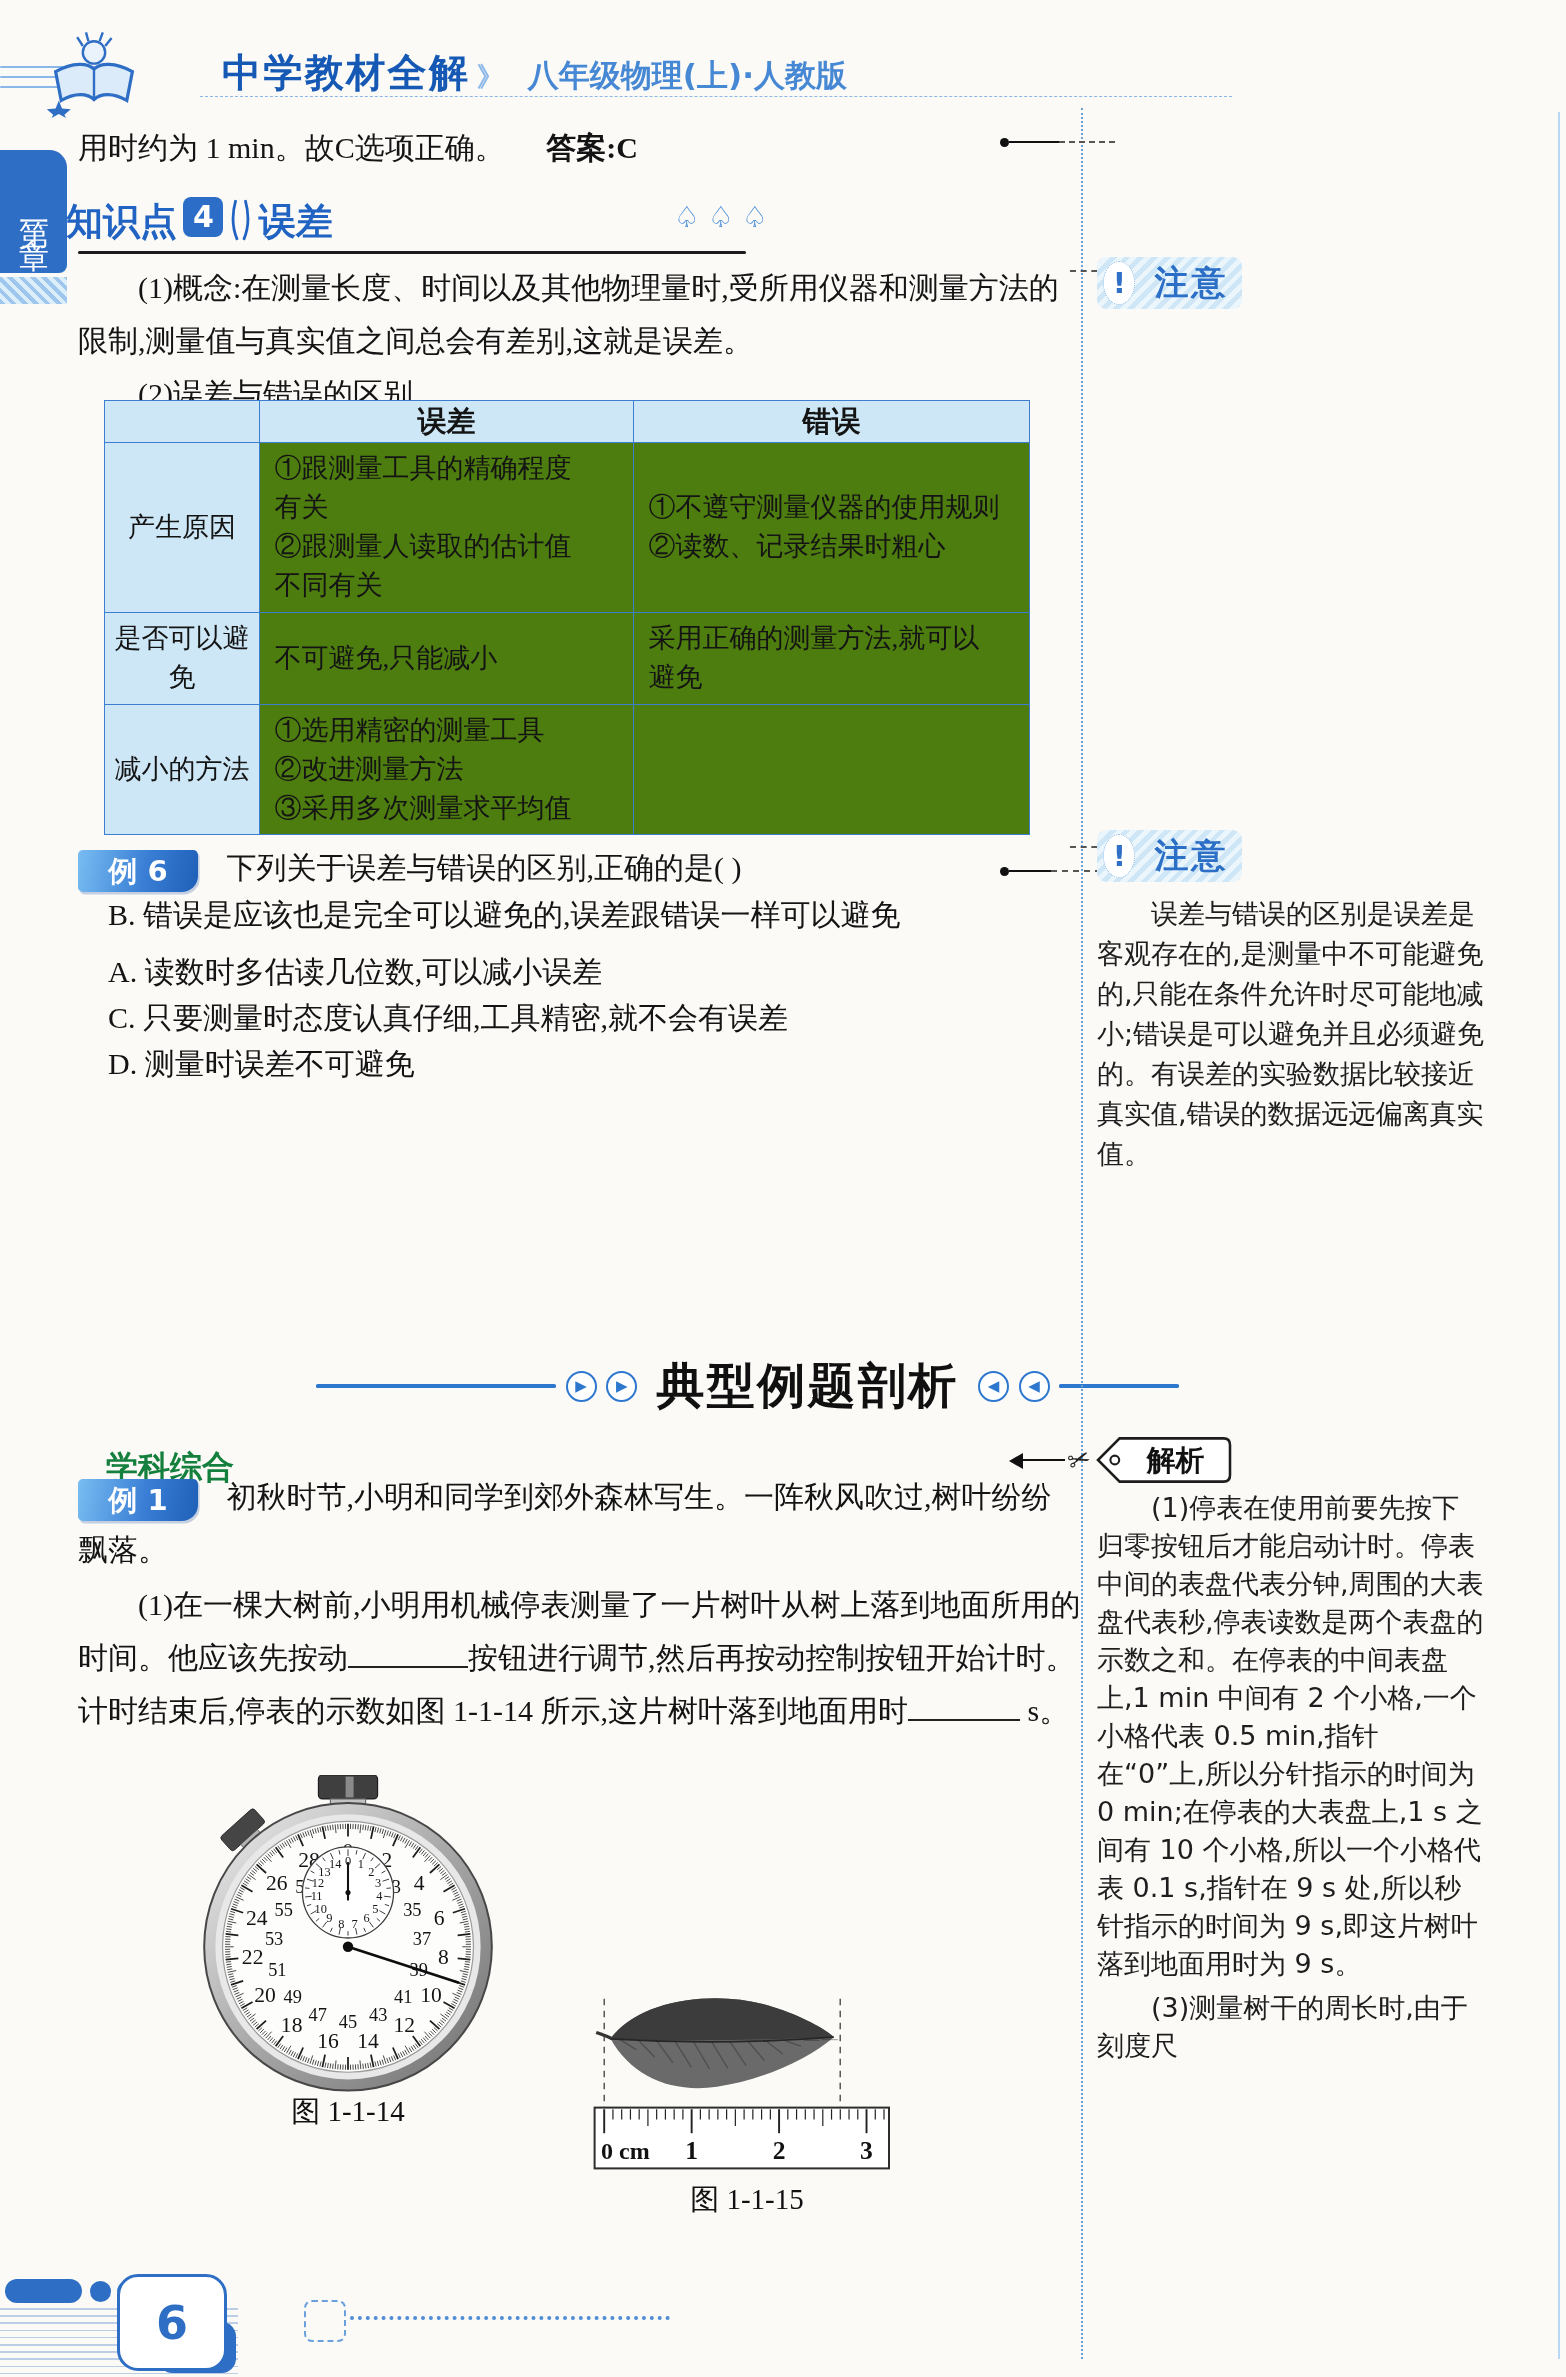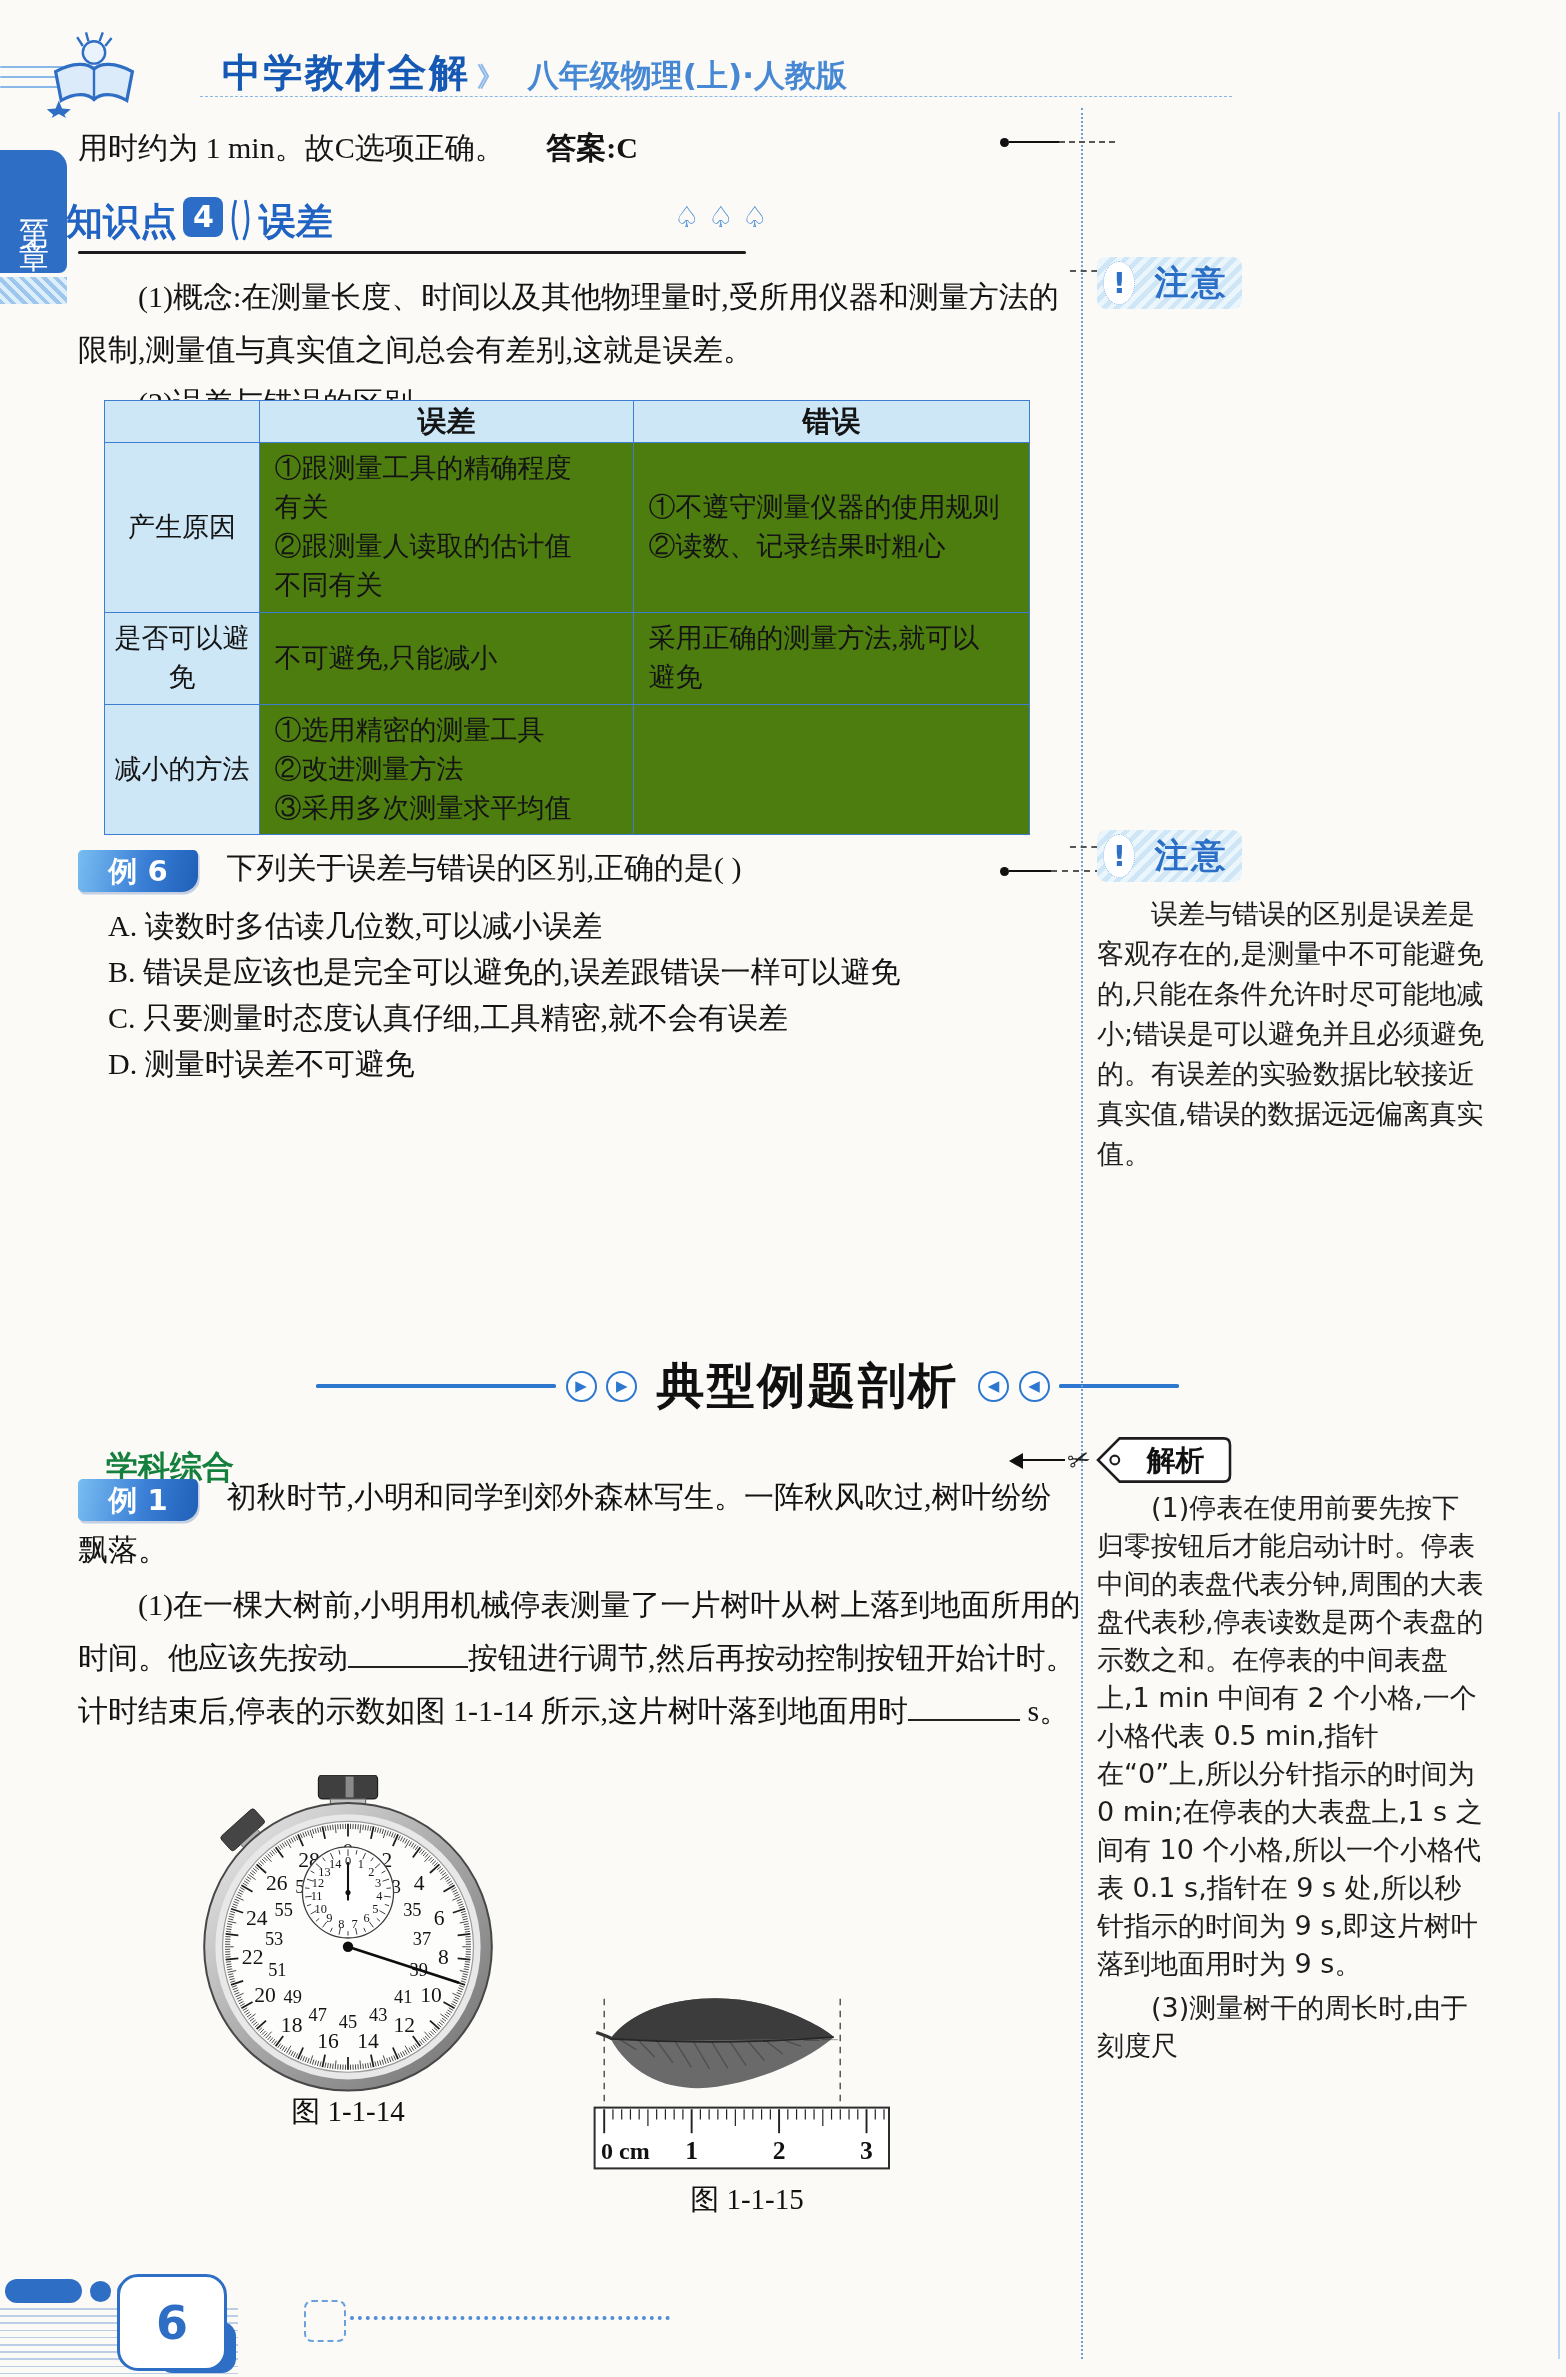--- a/index.html
+++ b/index.html
@@ -25,21 +25,21 @@
   
   .prev-line{position:absolute;left:78px;top:128px;width:1000px;font-size:30px;}
   .ans-label{font-weight:bold;margin-left:34px;}
   .kp{position:absolute;left:66px;top:197px;width:680px;height:53px;display:flex;align-items:flex-start;}
   .kp-label,.kp-title{font-size:37px;font-weight:bold;color:#2063c3;font-family:"DejaVu Sans",sans-serif;}
   .kp-num{margin:0 6.4px;min-width:40px;height:40px;line-height:40px;text-align:center;background:#2c6dc7;color:#fff;
     border-radius:8px;font-size:30px;font-weight:bold;font-family:"DejaVu Sans",sans-serif;}
   .kp-title{margin-left:8px;}
   .kp-deco{position:absolute;left:608px;top:3.2px;font-size:29px;color:#4a8dd8;letter-spacing:8px;}
   .kp-underline{position:absolute;left:78px;top:251px;width:668px;height:3.2px;background:#1c1c1c;border-radius:1.6px;}
-  .concept-wrap{position:absolute;left:78px;top:270px;width:1001px;font-size:30px;line-height:53px;}
+  .concept-wrap{position:absolute;left:78px;top:261px;width:1001px;font-size:30px;line-height:53px;}
   .concept-wrap p{margin:0;text-indent:2em;}
   
   .diff-table{position:absolute;left:104px;top:400px;border-collapse:collapse;table-layout:fixed;width:926px;}
   .diff-table th,.diff-table td{border:1.9px solid #3e7ed2;font-size:27px;line-height:39px;white-space:pre-line;
     vertical-align:middle;}
   .diff-table th{background:#cde7f7;font-weight:bold;font-size:29px;height:35px;}
   .diff-table td.lbl{background:#cde7f7;text-align:center;width:162px;}
   .diff-table td.dat{padding:6.4px 14.4px;background:#4d7c0f;font-family:Liberation Serif, serif;}
   .col-err{width:371px;} .col-mis{width:393px;}
   td.diag{background-image:linear-gradient(to bottom right,transparent 49.5%,#3e7ed2 49.5%,#3e7ed2 50.6%,transparent 50.6%);padding:0;}
@@ -178,22 +178,22 @@
     <td class="dat diag"></td>
   </tr>
 </tbody>
   </table>
 
 <div class="ex6">
   <p class="qline">
     <span class="ex-badge">例 6</span>
     <span>下列关于误差与错误的区别,正确的是(        )</span>
   </p>
+  <p class="opt">B. 错误是应该也是完全可以避免的,误差跟错误一样可以避免</p>
   <p class="opt first">A. 读数时多估读几位数,可以减小误差</p>
-  <p class="opt">B. 错误是应该也是完全可以避免的,误差跟错误一样可以避免</p>
   <p class="opt">C. 只要测量时态度认真仔细,工具精密,就不会有误差</p>
   <p class="opt">D. 测量时误差不可避免</p>
 </div>
 
 <div class="sec-title">
   <div class="sec-line" style="width:240px;"></div>
   <span class="arr-cir">▶</span>
   <span class="arr-cir">▶</span>
   <span class="sec-t">典型例题剖析</span>
   <span class="arr-cir">◀</span>

